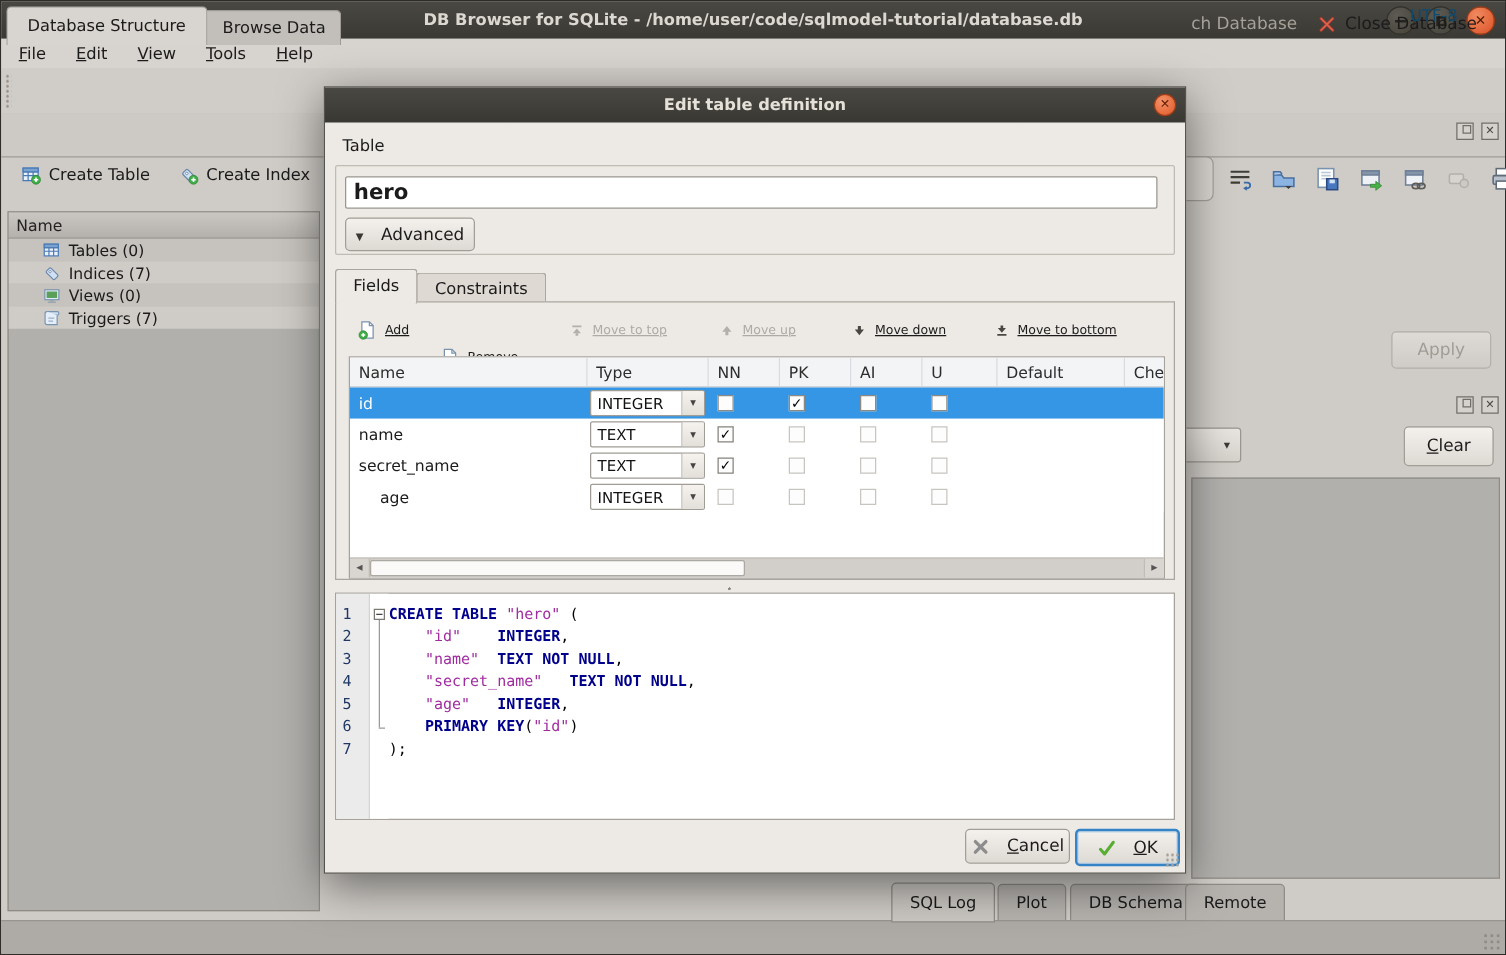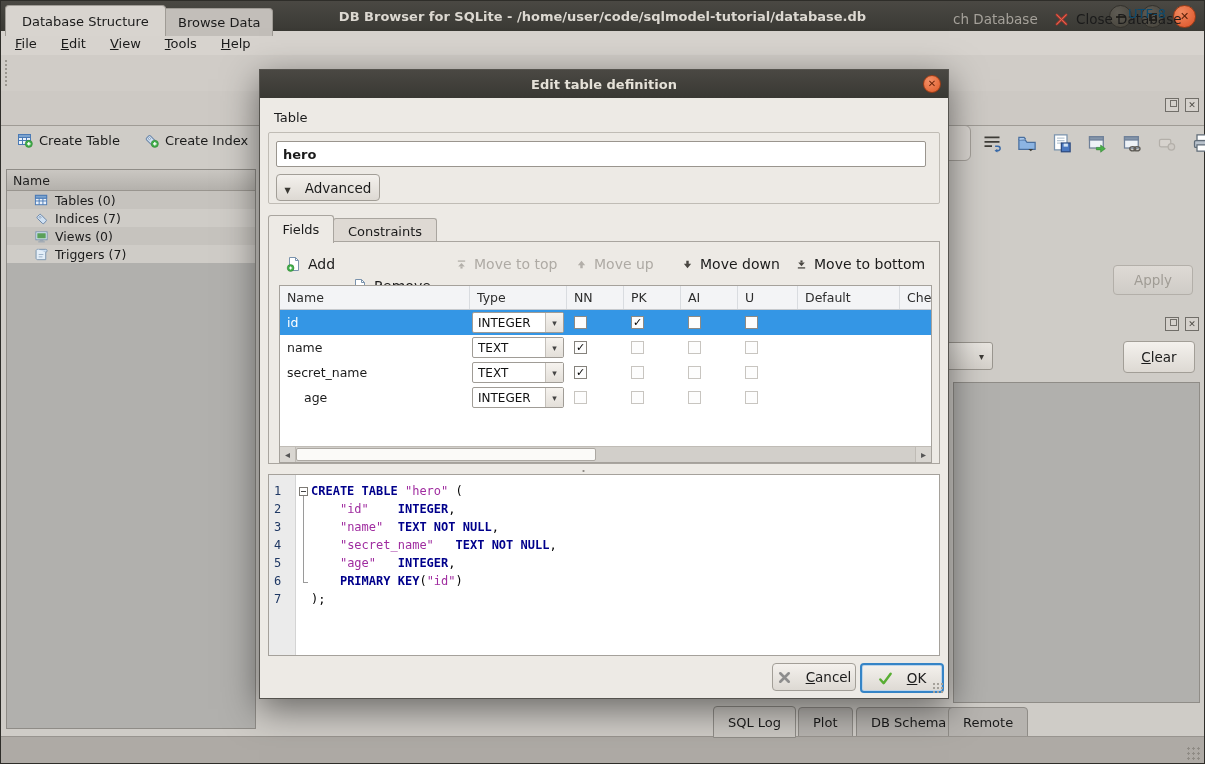--- a/index.html
+++ b/index.html
@@ -73,29 +73,29 @@
           box-sizing:border-box;box-shadow:0 10px 34px rgba(0,0,0,.5);z-index:10;}
   .dlg-title{height:28px;background:linear-gradient(#4a4843,#393833);display:flex;align-items:center;justify-content:center;
              color:#e5e1d8;font-weight:bold;font-size:13px;position:relative;}
   .dlg-close{position:absolute;right:7px;top:5px;width:18px;height:18px;border-radius:50%;
              background:radial-gradient(circle at 35% 30%,#f49168,#df5a28);border:1px solid #9e3d17;
              display:flex;align-items:center;justify-content:center;box-sizing:border-box;}
   .dlg-close::after{content:"✕";font-size:10px;font-weight:bold;color:#6b2409;line-height:1;}
   .dlg-label{left:14px;top:40px;font-size:13px;}
   .groupbox{left:8px;top:62px;width:672px;height:72px;border:1px solid #c0bcb5;border-radius:2px;box-sizing:border-box;}
   .name-input{left:16px;top:71px;width:650px;height:26px;background:#fff;border:1px solid #9a958e;border-radius:2px;
-              box-sizing:border-box;display:flex;align-items:center;padding-left:6px;font-weight:bold;font-size:13px;}
+              box-sizing:border-box;display:flex;align-items:center;padding-left:6px;font-weight:bold;font-size:17px;}
   .adv-btn{left:16px;top:104px;width:102px;height:25px;}
   .adv-arrow::after{content:"▼";font-size:8px;color:#3a3833;}
   .dtab{position:absolute;border:1px solid #a9a59f;border-bottom:none;border-radius:3px 3px 0 0;
         display:flex;align-items:center;justify-content:center;font-size:13px;}
   .dtab.active{left:8px;top:145px;width:64px;height:27px;background:#edeae5;z-index:2;}
   .dtab.inactive{left:73px;top:148px;width:102px;height:24px;background:#ded9d3;}
   .fields-frame{left:8px;top:171px;width:672px;height:223px;border:1px solid #a9a59f;background:#edeae5;box-sizing:border-box;}
-  .action-btn{position:absolute;top:10px;height:24px;display:flex;align-items:center;gap:6px;font-size:14px;color:#1b1b1b;}
+  .action-btn{position:absolute;top:10px;height:24px;display:flex;align-items:center;gap:6px;font-size:10px;color:#1b1b1b;text-decoration:underline;}
   .action-btn.disabled{color:#aeaaa4;}
 
   .ftable{position:absolute;left:10px;top:43px;width:653px;height:178px;border:1px solid #a5a19b;background:#fff;
           box-sizing:border-box;overflow:hidden;}
   .fhead{display:flex;height:23px;background:#f3f4f6;border-bottom:1px solid #c6c9cd;}
   .fhead .hc{box-sizing:border-box;border-right:1px solid #d9dce0;padding-left:7px;display:flex;align-items:center;
              font-size:12.5px;color:#2d2d2d;overflow:hidden;white-space:nowrap;flex:none;}
   .frow{display:flex;height:25px;position:relative;background:#fff;}
   .frow.sel{background:#3496e5;}
   .frow .c{flex:none;box-sizing:border-box;display:flex;align-items:center;overflow:hidden;}

